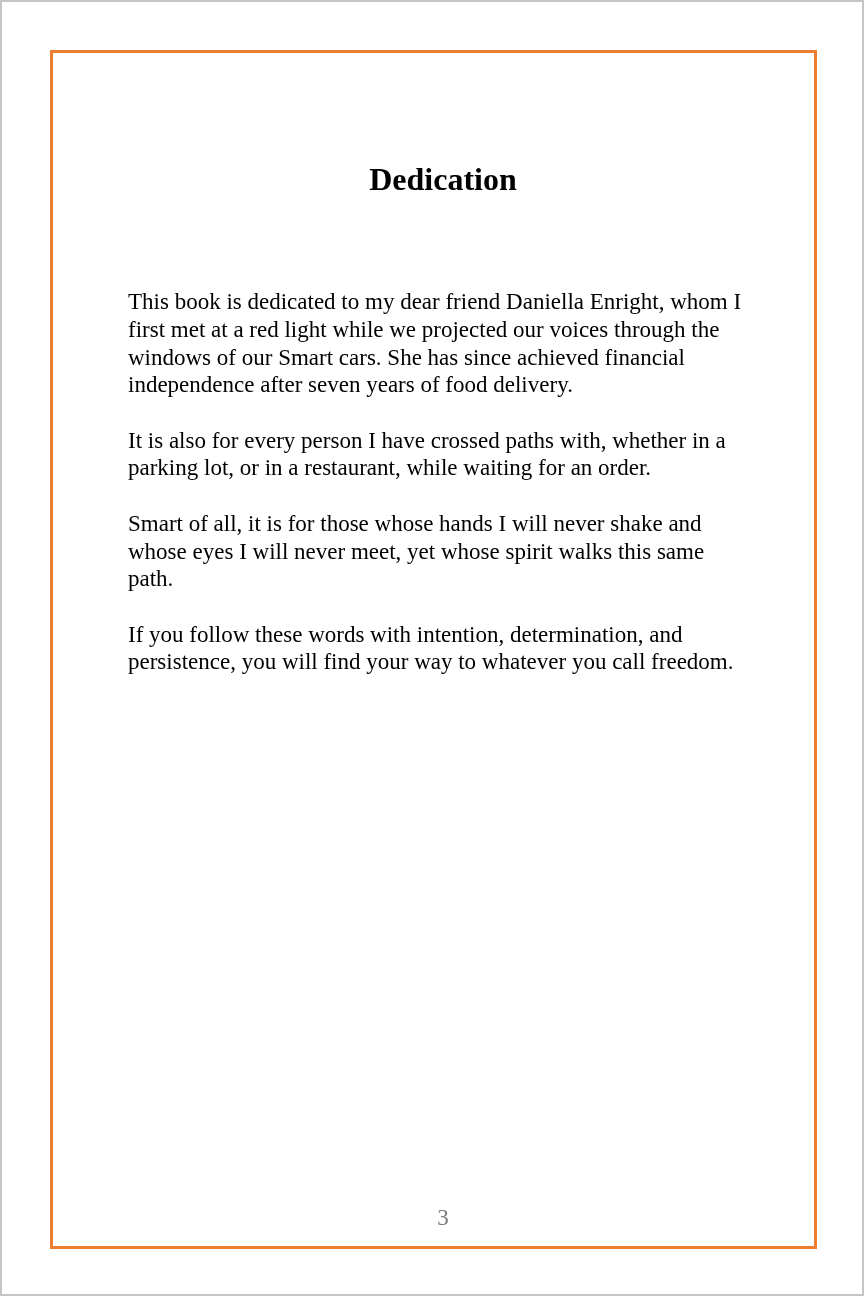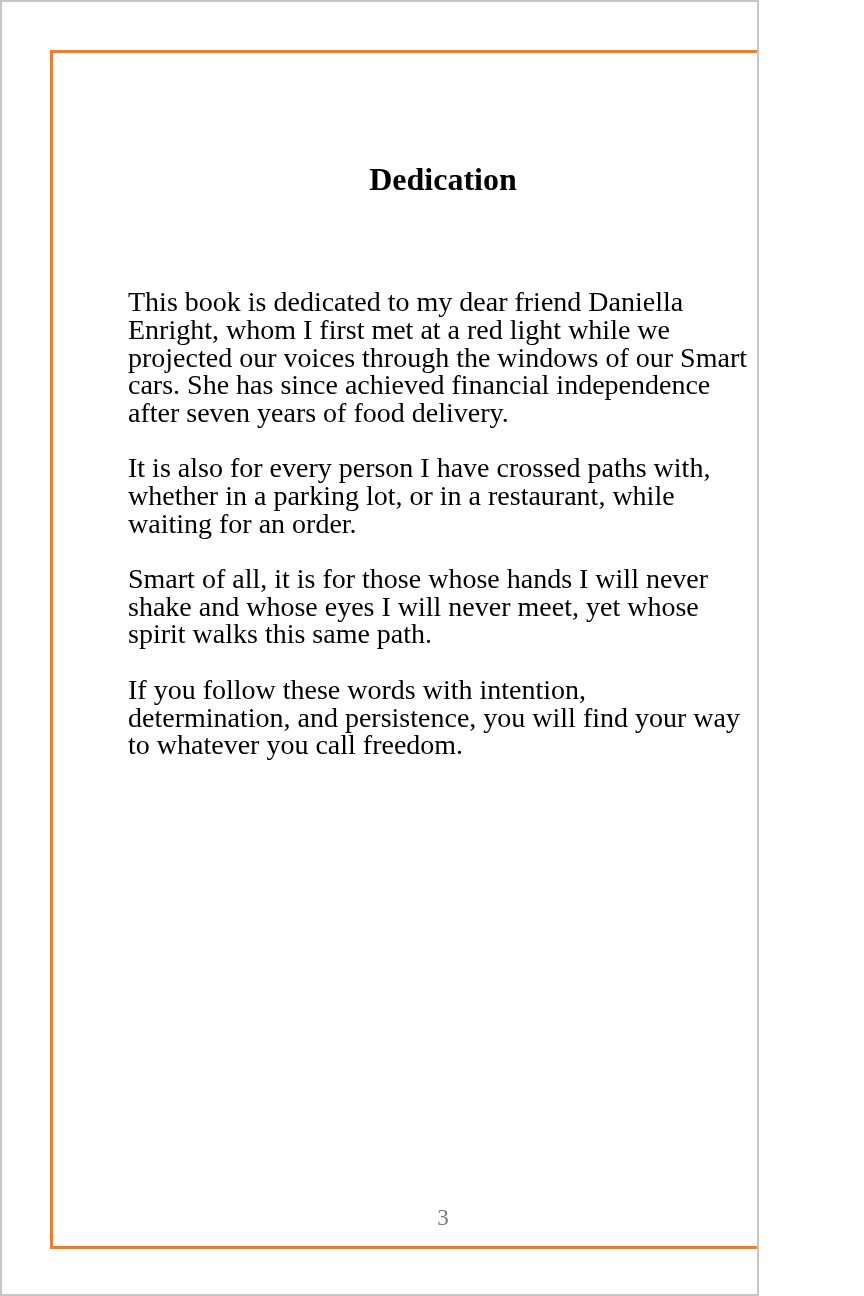--- a/index.html
+++ b/index.html
@@ -2,21 +2,21 @@
 <html><head>
 <meta charset="utf-8">
 <style>
   html, body {
     margin: 0;
     padding: 0;
     background: #ffffff;
   }
   .canvas {
     position: relative;
-    width: 759px;
+    width: 864px;
     height: 1296px;
     box-sizing: border-box;
     background: #ffffff;
     border: 2px solid #c6c6c6;
     font-family: "Liberation Serif", "DejaVu Serif", serif;
     overflow: hidden;
   }
   .accent-frame {
     position: absolute;
     left: 48px;
@@ -36,21 +36,21 @@
   .doc-title {
     margin: 0 0 90px 0;
     font-size: 32px;
     font-weight: bold;
     color: #000000;
     text-align: center;
     line-height: 1.2;
   }
   .para {
     margin: 0 8px 28px 0;
-    font-size: 28px;
+    font-size: 23px;
     line-height: 27.6px;
     color: #000000;
     text-align: left;
   }
   .page-number {
     position: absolute;
     left: 75px;
     bottom: 14px;
     width: 630px;
     text-align: center;

